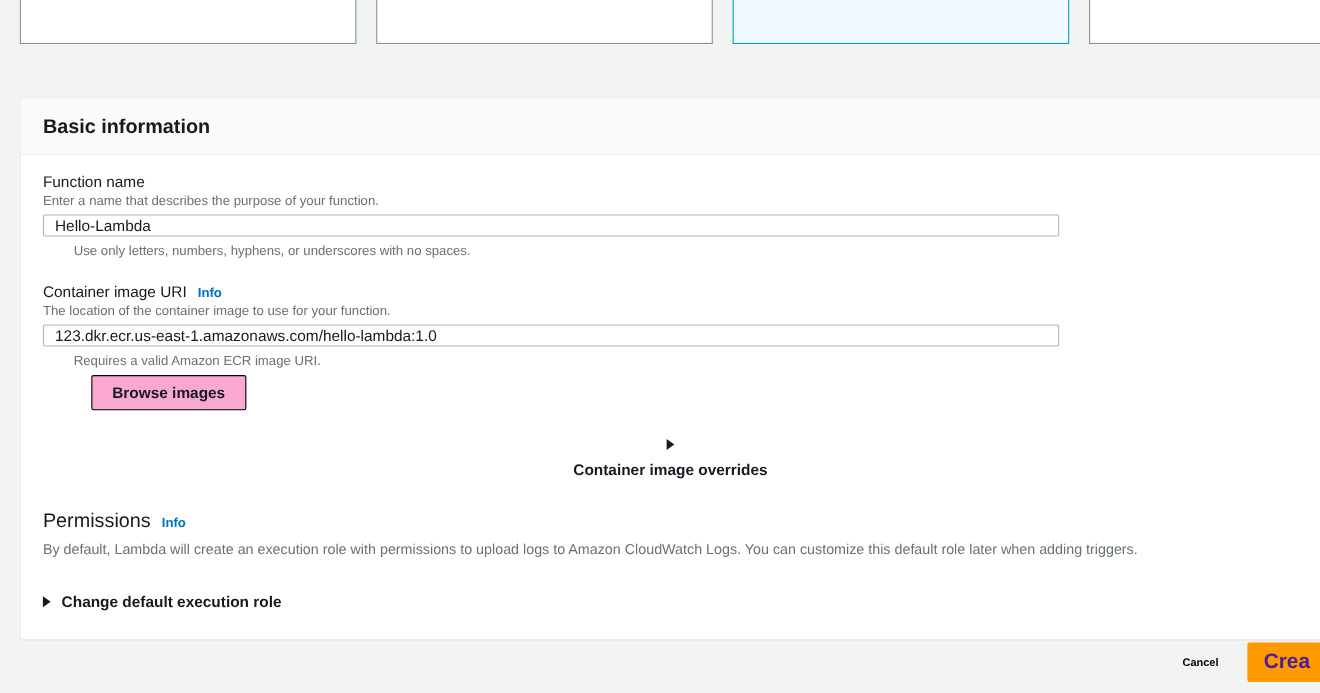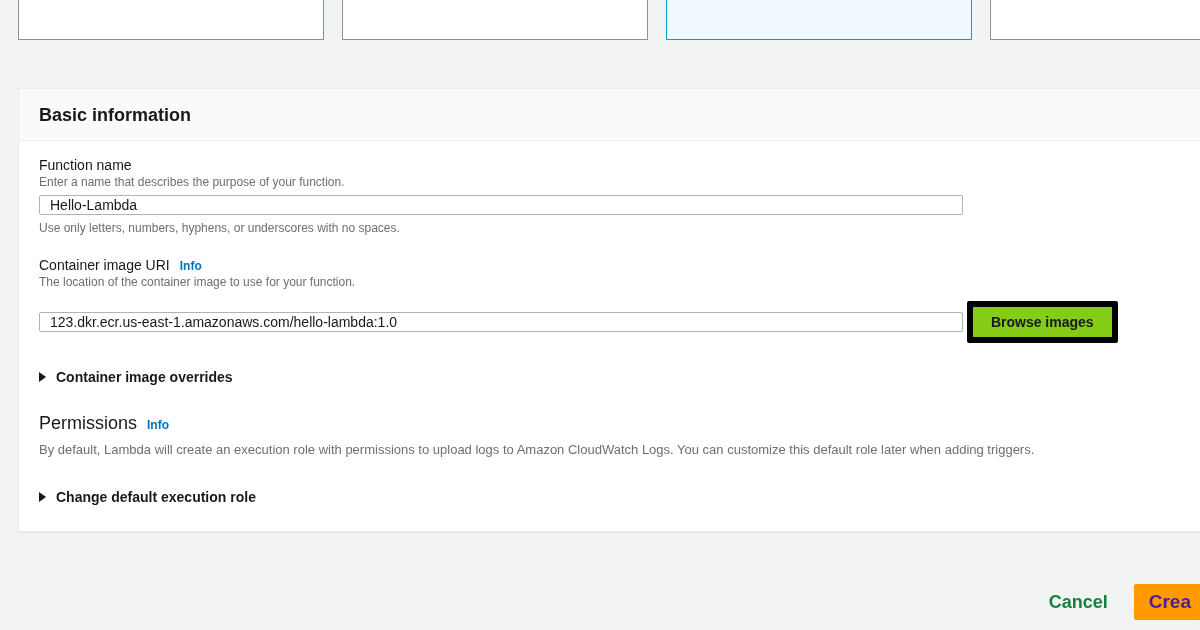--- a/index.html
+++ b/index.html
@@ -89,49 +89,51 @@
   }
   .hint {
     font-size: 12px;
     color: #687078;
     margin-bottom: 6px;
   }
   .after-hint {
     font-size: 12px;
     color: #687078;
     margin-top: 6px;
+    margin-left: 28px;
   }
   input.text-input {
     width: 924px;
     max-width: 924px;
     height: 20px;
     border: 1px solid #aab7b8;
     background: #ffffff;
     padding: 4px 10px;
     font-size: 14px;
     color: #16191f;
     border-radius: 2px;
   }
   .info-link {
     font-size: 12px;
     font-weight: 700;
     color: #0073bb;
     cursor: pointer;
   }
   .btn {
     display: inline-block;
-    border: 6px solid #000000;
-    background: #84cc16;
+    border: 1px solid #000000;
+    background: #f9a8d4;
     color: #16191f;
     font-size: 14px;
     font-weight: 700;
     padding: 5px 18px;
     border-radius: 2px;
     cursor: pointer;
     line-height: 20px;
+    margin-left: 44px;
   }
   .expander {
     display: flex;
     align-items: center;
     gap: 10px;
     cursor: pointer;
     margin-top: 4px;
   }
   .expander .tri {
     width: 0; height: 0;
@@ -168,22 +170,22 @@
     right: 0;
     bottom: 10px;
     display: flex;
     gap: 14px;
     align-items: center;
     padding-right: 0;
   }
   .btn-ghost {
     background: transparent;
     border: none;
-    color: #15803d;
-    font-size: 18px;
+    color: #000000;
+    font-size: 10px;
     font-weight: 700;
     padding: 6px 12px;
     cursor: pointer;
   }
   .btn-primary {
     background: #ff9900;
     border: 1px solid #ff9900;
     color: #4c1d95;
     font-size: 19px;
     font-weight: 700;
@@ -221,24 +223,25 @@
         <div class="after-hint">Use only letters, numbers, hyphens, or underscores with no spaces.</div>
       </div>
 
       <div class="form-group" style="margin-bottom:10px;">
         <div class="label">
           <span>Container image URI</span>
           <span class="info-link">Info</span>
         </div>
         <div class="hint">The location of the container image to use for your function.</div>
         <input class="text-input" type="text" value="123.dkr.ecr.us-east-1.amazonaws.com/hello-lambda:1.0" style="">
+        <div class="after-hint">Requires a valid Amazon ECR image URI.</div>
         <button class="btn" style="margin-top:6px;">Browse images</button>
       </div>
 
-      <div class="expander" style="margin-top:26px;">
+      <div class="expander" style="margin-top:26px;flex-direction:column;">
         <span class="tri"></span>
         <span class="lbl">Container image overrides</span>
       </div>
 
       <div class="permissions-block">
         <div class="permissions-title">
           <h3>Permissions</h3>
           <span class="info-link">Info</span>
         </div>
         <div class="permissions-desc">By default, Lambda will create an execution role with permissions to upload logs to Amazon CloudWatch Logs. You can customize this default role later when adding triggers.</div>

